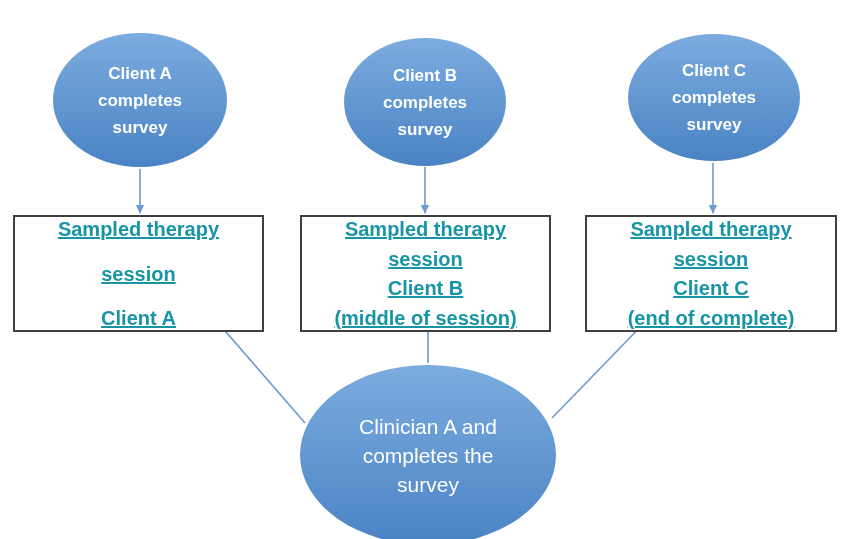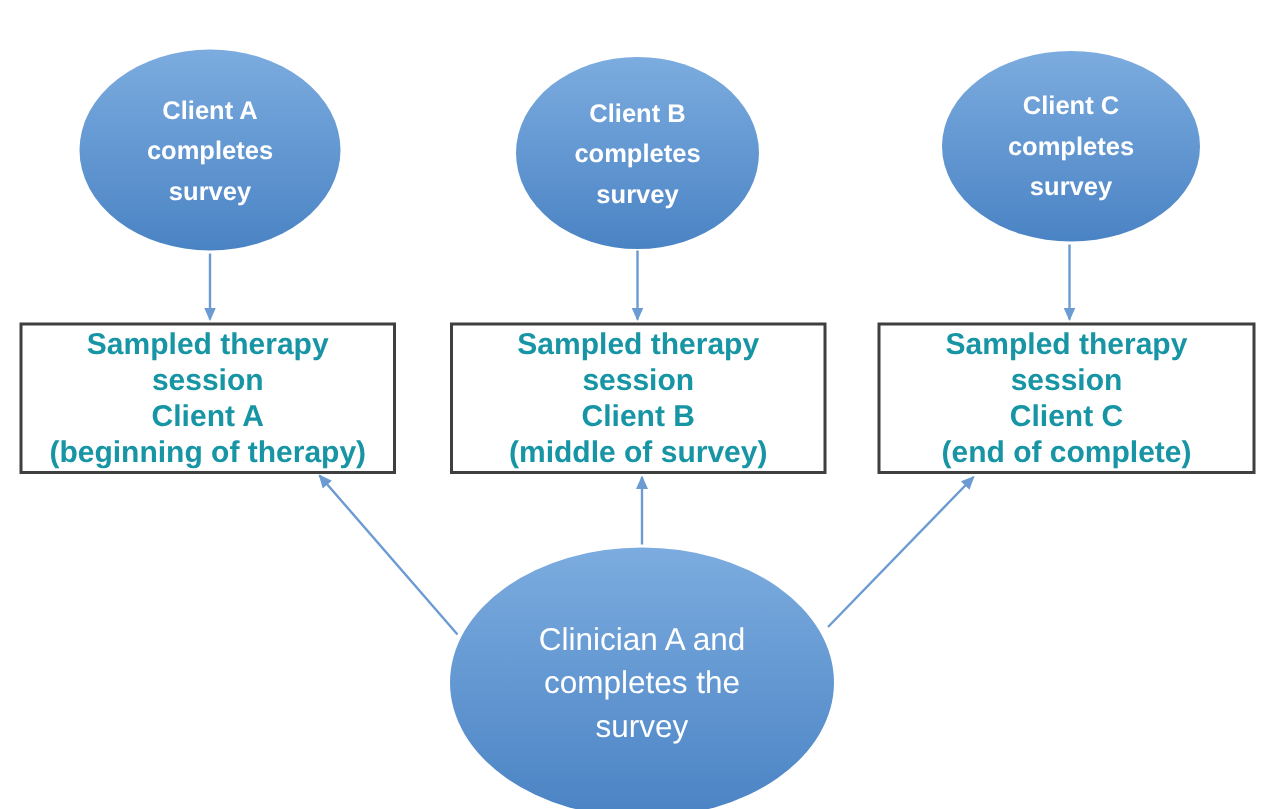--- a/index.html
+++ b/index.html
@@ -56,32 +56,33 @@
   }
   .ellipse.bottom-node{
     font-weight:normal;
     font-size:21px;
     line-height:29px;
   }
   .session-box{
     position:absolute;
     box-sizing:border-box;
     width:251px;
-    height:101px;
+    height:117px;
     background:#ffffff;
     border:2px solid var(--c-box-border);
     display:flex;
     flex-direction:column;
     align-items:center;
-    justify-content:flex-end;
+    justify-content:space-between;
     text-align:center;
     color:var(--c-box-text);
     font-weight:bold;
     font-size:20px;
     line-height:24px;
+    text-decoration:underline;
   }
   
   #ellipse-client-a{left:53px; top:14px; width:174px; height:134px;}
   #ellipse-client-b{left:344px; top:19px; width:162px; height:128px;}
   #ellipse-client-c{left:628px; top:15px; width:172px; height:127px;}
   #box-session-a{left:13px;  top:196px;}
   #box-session-b{left:300px; top:196px;}
   #box-session-c{left:585px; top:196px; width:252px;}
   #ellipse-clinician{left:300px; top:346px; width:256px; height:180px;}
 </style>
@@ -119,28 +120,27 @@
   <div class="ellipse top-node" id="ellipse-client-c">
     <div>Client C</div>
     <div>completes</div>
     <div>survey</div>
   </div>
 
   <div class="session-box" id="box-session-a">
     <div>Sampled therapy</div>
     <div>session</div>
     <div>Client A</div>
-    <div>(beginning of therapy)</div>
   </div>
 
   <div class="session-box" id="box-session-b">
     <div>Sampled therapy</div>
     <div>session</div>
     <div>Client B</div>
-    <div>(middle of survey)</div>
+    <div>(middle of session)</div>
   </div>
 
   <div class="session-box" id="box-session-c">
     <div>Sampled therapy</div>
     <div>session</div>
     <div>Client C</div>
     <div>(end of complete)</div>
   </div>
 
   <div class="ellipse bottom-node" id="ellipse-clinician">

